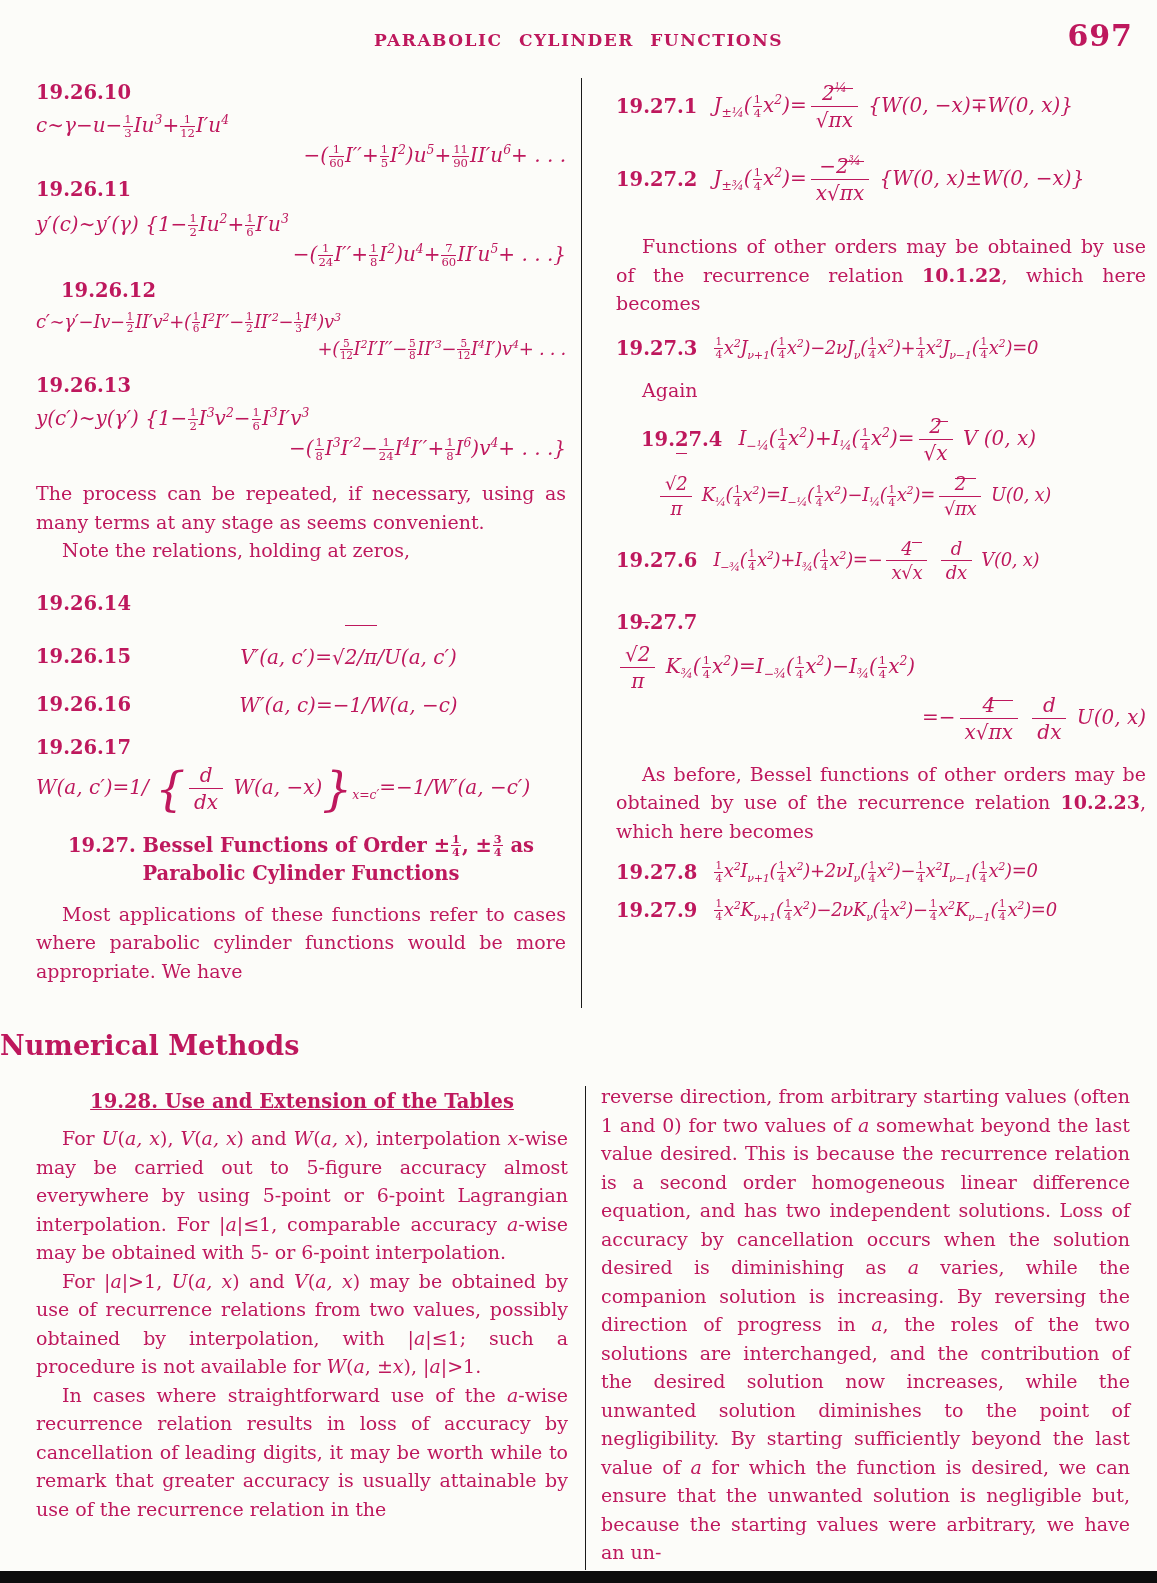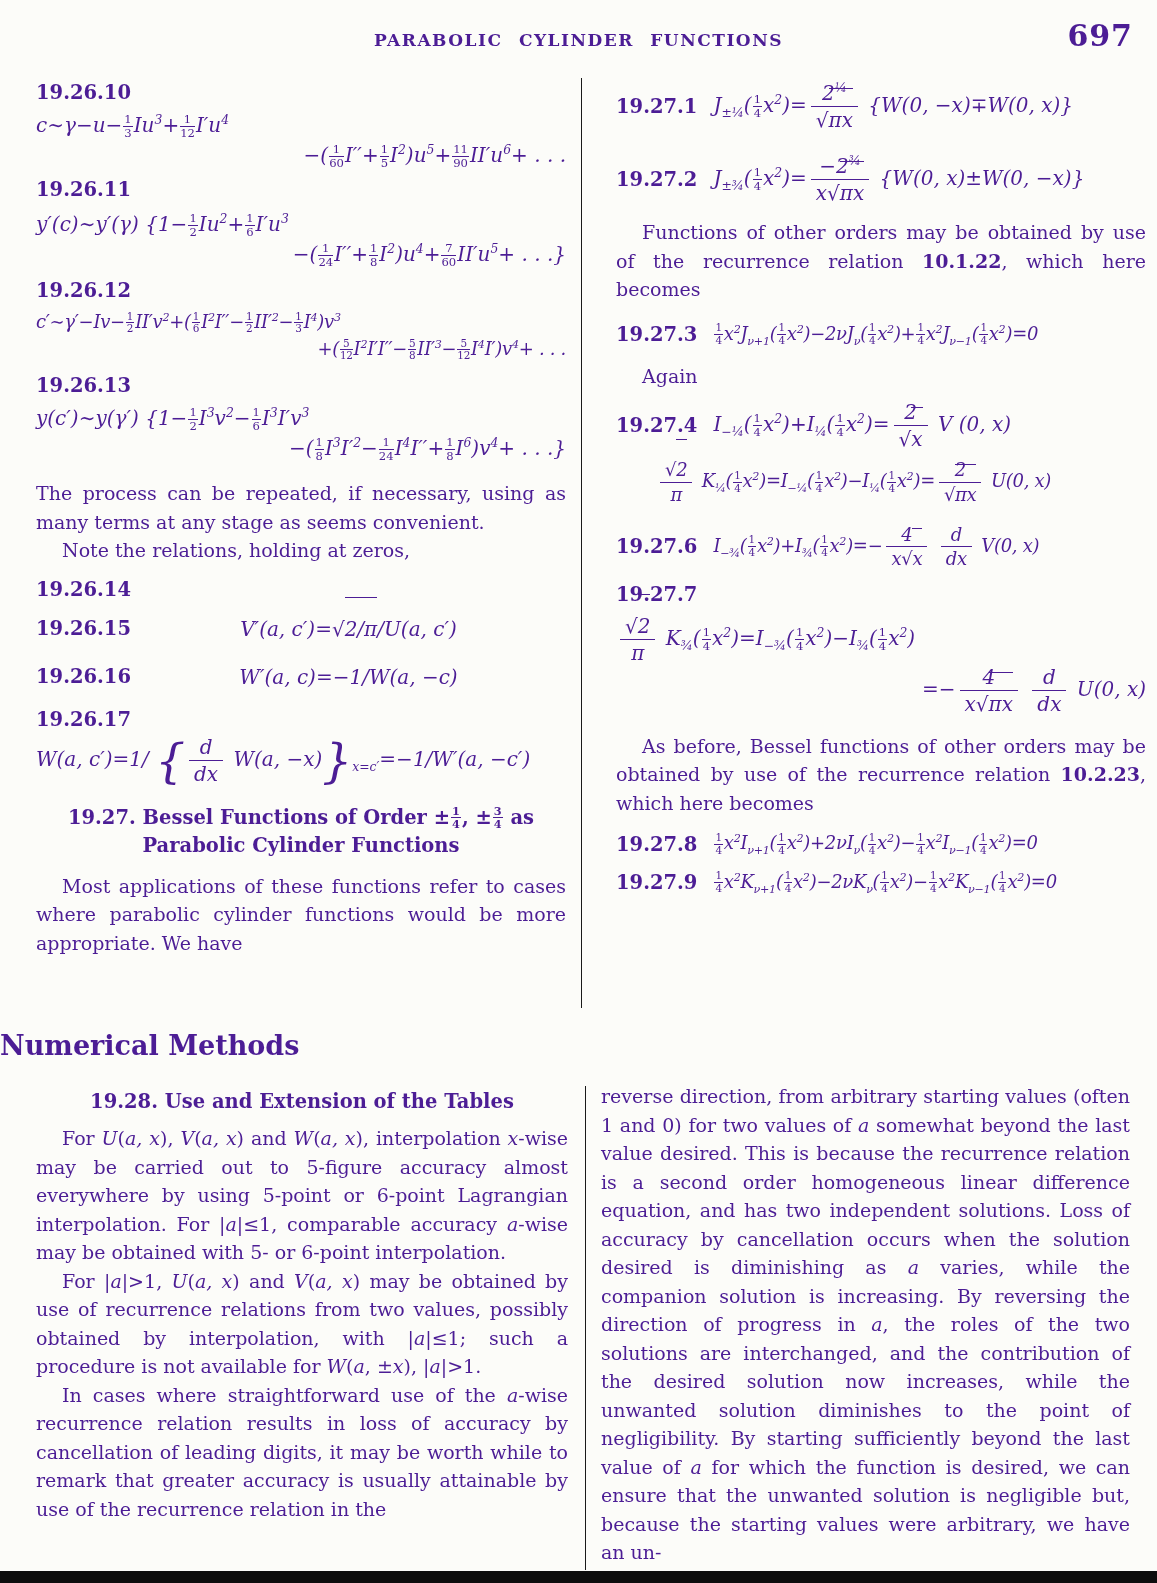--- a/index.html
+++ b/index.html
@@ -1,20 +1,20 @@
 <!DOCTYPE html>
 <html><head>
 <meta charset="utf-8">
 <style>
   html,body{margin:0;padding:0;background:#d9d9d4;}
   .page{
     position:relative;
     width:1157px;height:1583px;
     background:#fcfcf9;
-    color:#4c1d95;
+    color:#be185d;
     font-family:"DejaVu Serif",serif;
     overflow:hidden;
   }
   
   .running-head{
     position:absolute;top:30px;left:0;width:100%;
     text-align:center;font-weight:bold;font-size:17px;
     letter-spacing:1.5px;word-spacing:9px;
   }
   .page-number{
@@ -34,21 +34,21 @@
   .para{font-size:19px;line-height:28.5px;text-align:justify;}
   .ind{text-indent:26px;}
   .eqlabel{font-weight:bold;font-size:19.5px;}
   .subhead{font-weight:bold;font-size:19.5px;line-height:28px;text-align:center;}
   .nm-heading{
     position:absolute;top:1030px;left:0;width:100%;
     text-align:left;font-size:27px;font-weight:bold;
   }
   .b-left{left:36px;top:1088px;width:532px;}
   .b-right{left:601px;top:1082px;width:529px;}
-  .b-left .subhead{margin-bottom:8px;}
+  .b-left .subhead{margin-bottom:8px;text-decoration:underline;}
 
   
   .fm{font-style:italic;font-size:20px;line-height:1.5;}
   .fm sup{font-size:62%;}
   .fm sub{font-size:62%;}
   .fline{white-space:nowrap;}
   .rgt{text-align:right;}
   .eqrow{display:flex;align-items:center;}
   .eqrow .lbl{font-weight:bold;font-style:normal;font-size:19.5px;flex:0 0 auto;}
   .eqrow .fm{margin-left:16px;white-space:nowrap;}
@@ -57,23 +57,23 @@
   .sf{display:inline-block;vertical-align:-0.42em;text-align:center;
       font-size:58%;line-height:1.12;font-style:normal;margin:0 1px;}
   .sf .n{display:block;border-bottom:1px solid currentColor;padding:0 1px;}
   .sf .d{display:block;}
   .df{display:inline-block;vertical-align:middle;text-align:center;margin:0 4px;line-height:1.2;}
   .df .nu{display:block;border-bottom:1.4px solid currentColor;padding:0 5px 1px;}
   .df .de{display:block;padding:1px 5px 0;}
   .sq{white-space:nowrap;}
   .sq .ov{border-top:1.4px solid currentColor;padding-top:19px;}
   .bb{font-size:235%;vertical-align:middle;line-height:0;font-weight:normal;}
-  .mt4{margin-top:4px;}.mt6{margin-top:6px;}.mt8{margin-top:8px;}.mt10{margin-top:10px;}
+  .mt4{margin-top:4px;}.mt6{margin-top:6px;}.mt8{margin-top:8px;}.mt10{margin-top:10px;margin-left:25px;}
   .mt12{margin-top:12px;}.mt16{margin-top:16px;}.mt18{margin-top:18px;}
-  .mt20{margin-top:13px;}.mt22{margin-top:22px;}
+  .mt20{margin-top:27px;}.mt22{margin-top:22px;}
   .ind40{margin-left:40px;}
 </style>
 </head>
 <body>
 
 <div class="page">
 
   <div class="running-head">
     <span>PARABOLIC CYLINDER FUNCTIONS</span>
   </div>

